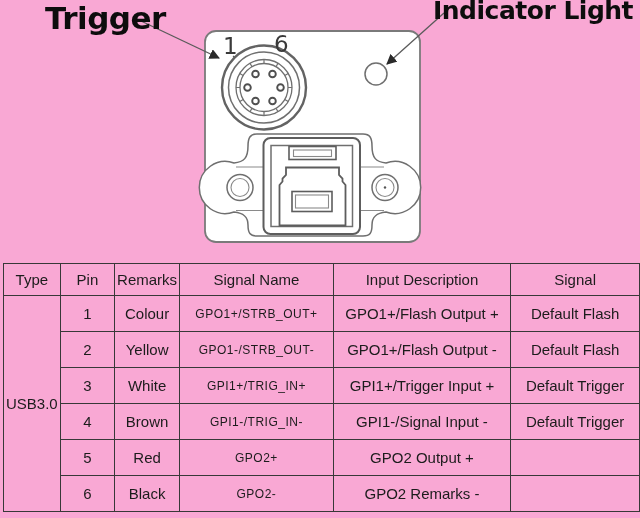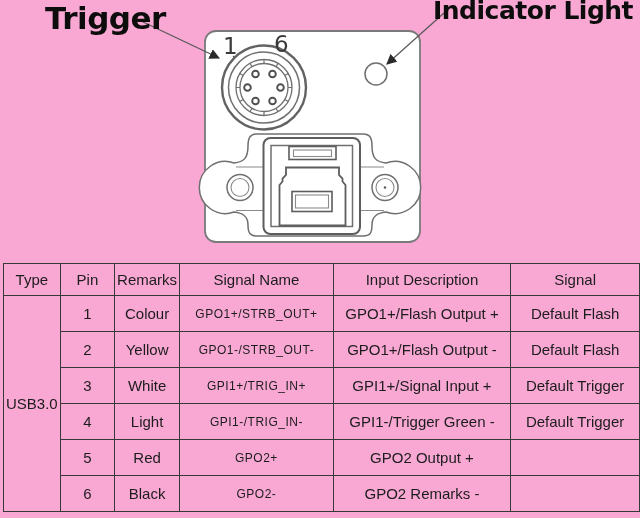--- a/index.html
+++ b/index.html
@@ -151,28 +151,28 @@
           <td>2</td>
           <td>Yellow</td>
           <td class="sig">GPO1-/STRB_OUT-</td>
           <td>GPO1+/Flash Output -</td>
           <td>Default Flash</td>
         </tr>
         <tr>
           <td>3</td>
           <td>White</td>
           <td class="sig">GPI1+/TRIG_IN+</td>
-          <td>GPI1+/Signal Input +</td>
+          <td>GPI1+/Trigger Input +</td>
           <td>Default Trigger</td>
         </tr>
         <tr>
           <td>4</td>
-          <td>Light</td>
+          <td>Brown</td>
           <td class="sig">GPI1-/TRIG_IN-</td>
-          <td>GPI1-/Trigger Green -</td>
+          <td>GPI1-/Signal Input -</td>
           <td>Default Trigger</td>
         </tr>
         <tr>
           <td>5</td>
           <td>Red</td>
           <td class="sig">GPO2+</td>
           <td>GPO2 Output +</td>
           <td></td>
         </tr>
         <tr>

